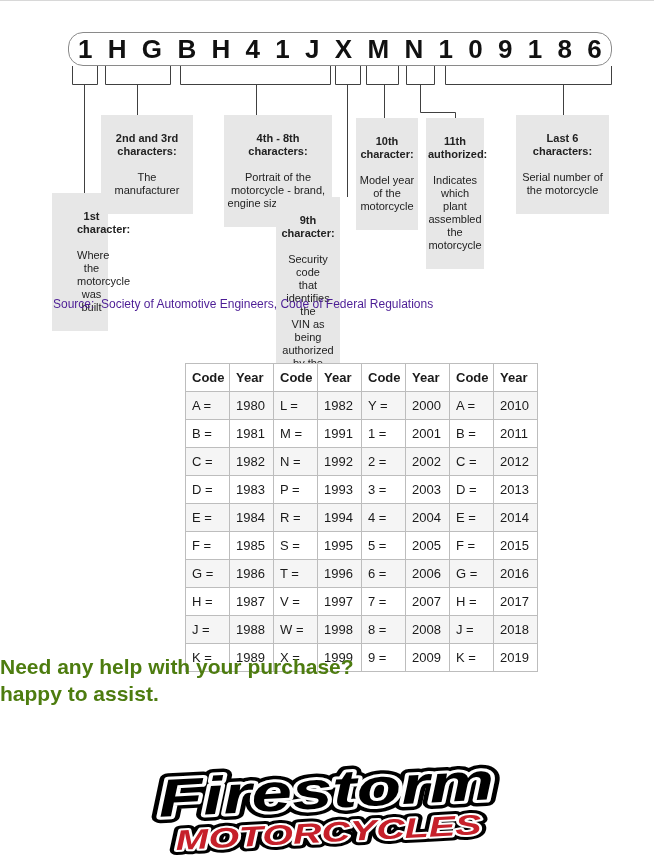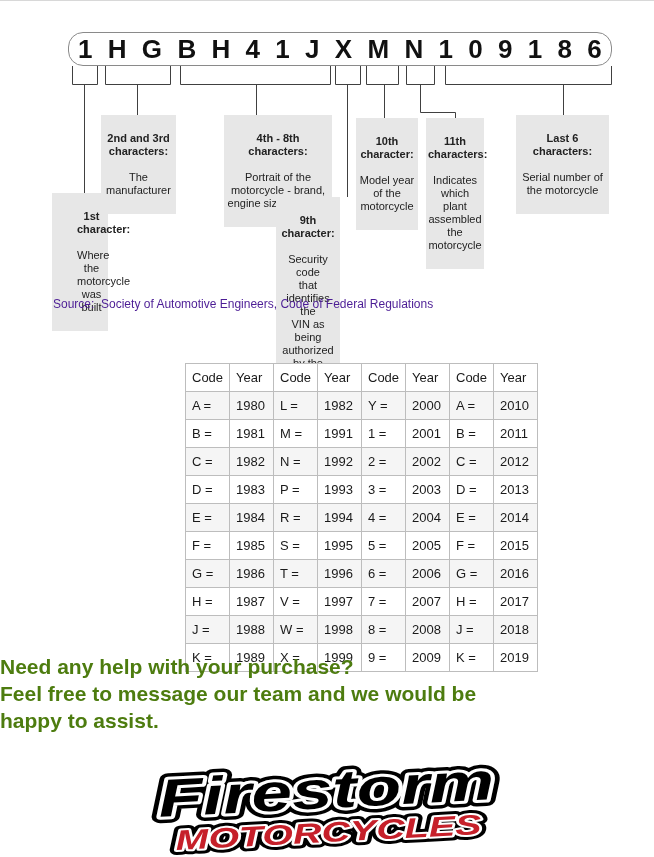--- a/index.html
+++ b/index.html
@@ -19,21 +19,21 @@
   }
   .vin-char{font-size:26px;font-weight:bold;line-height:30px;color:#111;}
 
   .callout{
     position:absolute;background:#e7e7e7;color:#222;
     font-size:11px;line-height:13px;text-align:center;
     padding:4px 2px;box-sizing:border-box;white-space:pre-line;
   }
   .callout .t{font-weight:bold;}
   .co-1{left:52px;top:193px;width:56px;padding-left:25px;}
-  .co-2{left:101px;top:115px;width:75px;}
+  .co-2{left:101px;top:115px;width:92px;}
   .co-3{left:204px;top:115px;width:108px;margin-left:20px;}
   .co-4{left:276px;top:197px;width:64px;}
   .co-5{left:356px;top:118px;width:62px;text-align:center;}
   .co-6{left:426px;top:118px;width:58px;}
   .co-7{left:516px;top:115px;width:93px;}
 
   .source-note{
     position:absolute;left:53px;top:297px;font-size:12px;color:#4c1d95;
     white-space:pre-wrap;
   }
@@ -42,21 +42,21 @@
   .year-table{
     position:absolute;left:185px;top:363px;
     border-collapse:collapse;table-layout:fixed;width:281px;
     font-size:13px;
   }
   .year-table th,.year-table td{
     border:1px solid #bdbdbd;width:35px;height:25px;
     padding:1px 2px 1px 6px;text-align:left;vertical-align:middle;
     font-weight:normal;color:#1a1a1a;overflow:hidden;
   }
-  .year-table th{font-weight:normal;background:#ffffff;}
+  .year-table th{font-weight:bold;background:#ffffff;}
   .year-table tr.stripe td{background:#f5f5f5;}
   .year-table tr td{background:#ffffff;}
   .year-table tr.stripe td{background:#f5f5f5;}
 
   
   .help-block{
     position:absolute;left:0;top:653px;width:654px;text-align:left;
     font-size:21px;font-weight:bold;line-height:27px;color:#4d7c0f;
   }
 
@@ -136,21 +136,21 @@
   </div>
   <div class="callout co-5">
     <div class="t">10th
 character:</div>
     <div class="b">Model year
 of the
 motorcycle</div>
   </div>
   <div class="callout co-6">
     <div class="t">11th
-characters:</div>
+authorized:</div>
     <div class="b">Indicates
 which plant
 assembled
 the
 motorcycle</div>
   </div>
   <div class="callout co-7">
     <div class="t">Last 6
 characters:</div>
     <div class="b">Serial number of
@@ -271,21 +271,20 @@
           <td>9 =</td>
           <td>2009</td>
           <td>K =</td>
           <td>2019</td>
         </tr>
       </tbody>
   </table>
 
   <div class="help-block">
     <div>Need any help with your purchase?</div>
-    <div>Feel free to message our team and we would be</div>
     <div>happy to assist.</div>
   </div>
 
   <svg class="logo-svg" width="410" height="100" viewBox="0 0 410 100">
     <g transform="rotate(-3 205 50)" font-family="Liberation Sans, sans-serif" font-weight="bold" font-style="italic" text-anchor="middle">
       <text x="205" y="52" font-size="53" textLength="336" lengthAdjust="spacingAndGlyphs" paint-order="stroke" stroke="#000000" stroke-width="13" stroke-linejoin="round" fill="#000000">Firestorm</text>
       <text x="205" y="52" font-size="53" textLength="336" lengthAdjust="spacingAndGlyphs" paint-order="stroke" stroke="#ffffff" stroke-width="6" stroke-linejoin="round" fill="#000000">Firestorm</text>
       <text x="205" y="86" font-size="28" textLength="306" lengthAdjust="spacingAndGlyphs" paint-order="stroke" stroke="#000000" stroke-width="10" stroke-linejoin="round" fill="#000000">MOTORCYCLES</text>
       <text x="205" y="86" font-size="28" textLength="306" lengthAdjust="spacingAndGlyphs" paint-order="stroke" stroke="#ffffff" stroke-width="4" stroke-linejoin="round" fill="#c6202a">MOTORCYCLES</text>
     </g>

